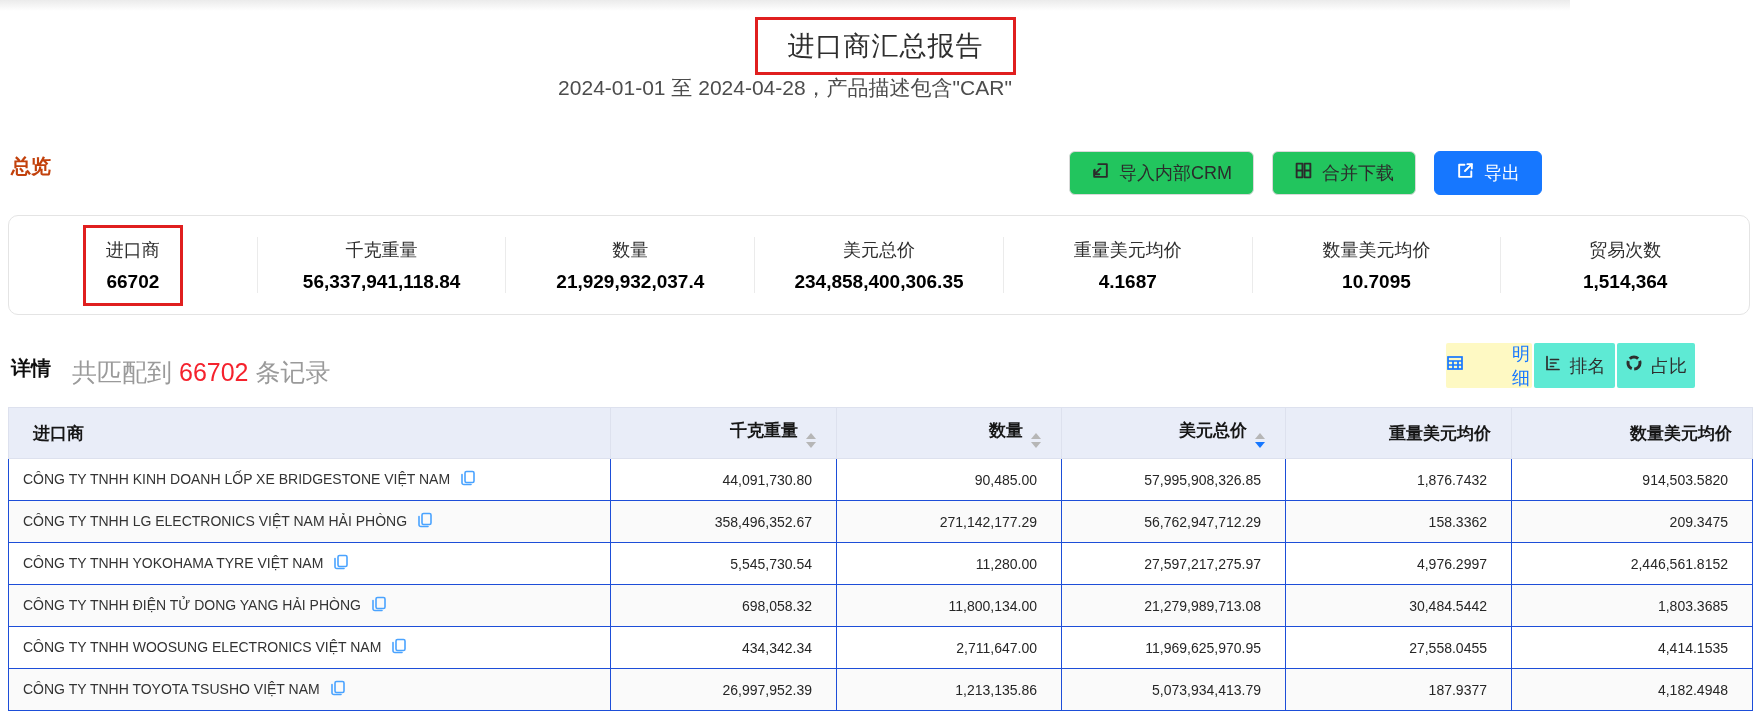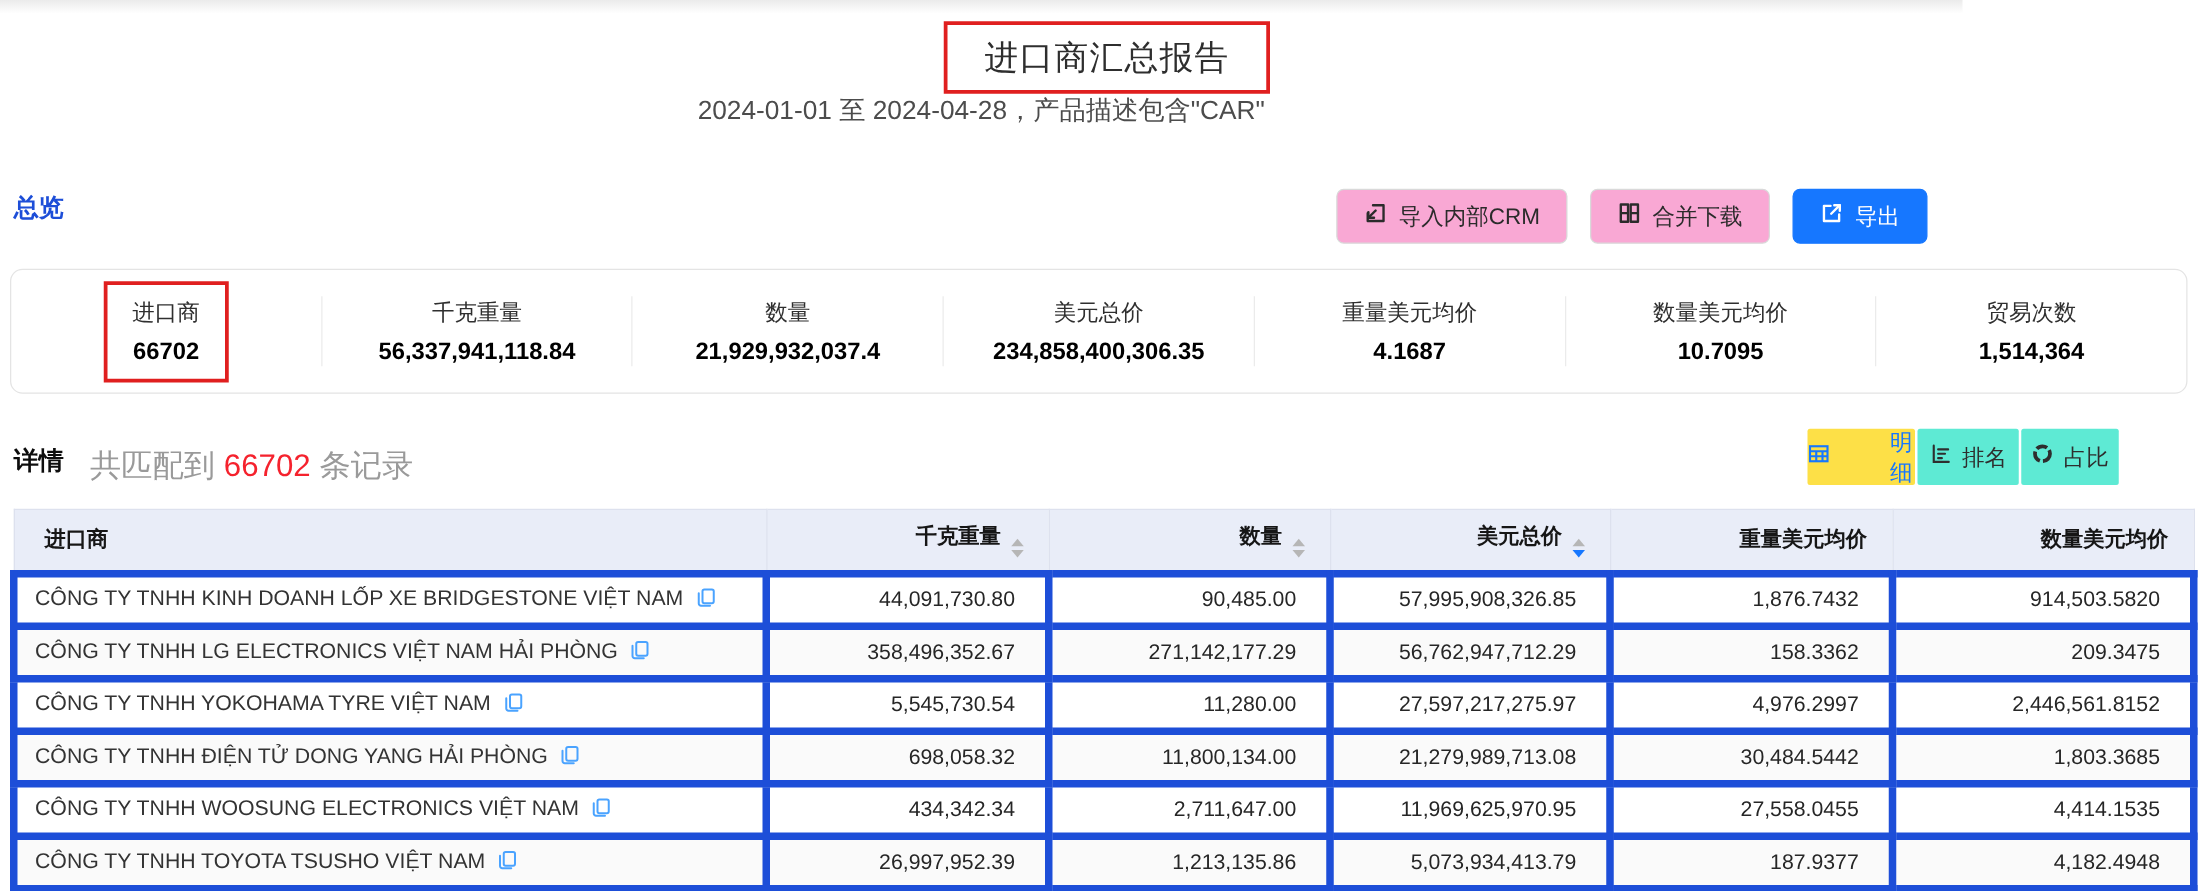--- a/index.html
+++ b/index.html
@@ -11,54 +11,54 @@
     background:linear-gradient(#ebebeb,#ffffff); }
 
   
   .title-box { position:absolute; left:755px; top:17px; width:261px; height:58px;
     border:3px solid #e01f1f; display:flex; align-items:center; justify-content:center; }
   .title-box h1 { font-size:27px; font-weight:400; color:#2e2e2e; letter-spacing:1px; }
   .subtitle { position:absolute; left:0; top:74px; width:100%; text-align:center;
     font-size:21px; color:#4c4c4c; }
 
   
-  .overview-heading { position:absolute; left:11px; top:153px; font-size:20px; font-weight:700; color:#1d4ed8; }
+  .overview-heading { position:absolute; left:11px; top:153px; font-size:20px; font-weight:700; color:#c2410c; }
   .toolbar { position:absolute; top:151px; right:28px; display:flex; gap:18px; height:44px; }
   .btn { display:flex; align-items:center; gap:9px; padding:0 21px; height:44px;
-    background:#f9a8d4; border:1px solid #d9d9d9; border-radius:6px; font-size:18px; color:#2b2b2b; cursor:pointer; }
+    background:#22c55e; border:1px solid #d9d9d9; border-radius:6px; font-size:18px; color:#2b2b2b; cursor:pointer; }
   .btn svg { flex:none; }
   .btn.primary { background:#1677ff; border-color:#1677ff; color:#fff;text-align:center; }
 
   
   .overview-card { position:absolute; left:8px; top:215px; width:1742px; height:100px;
     border:1px solid #e4e4e4; border-radius:10px; display:flex; align-items:center; background:#fff; }
   .stat { flex:1; text-align:center; }
   .stat .label { font-size:18px; color:#2f2f2f; margin-bottom:9px; }
   .stat .value { font-size:19px; font-weight:700; color:#000; }
   .stat-divider { width:1px; height:56px; background:#ebebeb; flex:none; }
   .stat-annotation { position:absolute; left:83px; top:225px; width:100px; height:81px;
     border:3px solid #e01f1f; z-index:5; pointer-events:none; }
 
   
   .details-heading { position:absolute; left:11px; top:355px; font-size:20px; font-weight:700; color:#0d0d0d; }
   .match-line { position:absolute; left:72px; top:356px; font-size:25px; color:#9a9a9a; }
   .match-line .count { color:#f5222d; margin:0 7px; }
   .view-switch { position:absolute; left:1446px; top:343px; display:flex; gap:2px; height:45px; }
   .view-tab { display:flex; align-items:center; justify-content:center; gap:8px;
     font-size:18px; color:#2e2e2e; background:#5eead4; cursor:pointer; border-radius:2px; }
-  .view-tab.active { background:#fde047; color:#1677ff;gap:48px; }
+  .view-tab.active { background:#fef9c3; color:#1677ff;gap:48px; }
   .view-tab.w1 { width:86px; } .view-tab.w2 { width:81px; } .view-tab.w3 { width:78px; }
 
   
   table.data { position:absolute; left:8px; top:407px; width:1744px;
     border-collapse:collapse; table-layout:fixed; border:1px solid #e8e8e8; }
   th { height:51px; background:#e9edf8; font-size:17px; font-weight:700; color:#161616;
     border:1px solid #dde1ee; text-align:right; padding-right:20px; white-space:nowrap; }
   th.first { text-align:left; padding-left:24px; }
-  td { height:42px; font-size:17px; color:#262626; border:6px solid #1d4ed8;
+  td { height:42px; font-size:14px; color:#262626; border:1px solid #1d4ed8;
     text-align:right; padding-right:24px; white-space:nowrap; overflow:hidden; }
   td.first { text-align:left; padding-left:14px; color:#333; }
   tbody tr:nth-child(even) { background:#fafafa; }
   .sort { display:inline-flex; flex-direction:column; margin-left:8px; vertical-align:-3px; }
   .caret { width:0; height:0; border-left:5px solid transparent; border-right:5px solid transparent; display:block; }
   .caret.up { border-bottom:6px solid #b6b6b6; margin-bottom:3px; }
   .caret.down { border-top:6px solid #b6b6b6; }
   th.sort-desc .caret.down { border-top-color:#1677ff; }
   .copy-ic { margin-left:10px; vertical-align:-2px; cursor:pointer; }
 </style>

